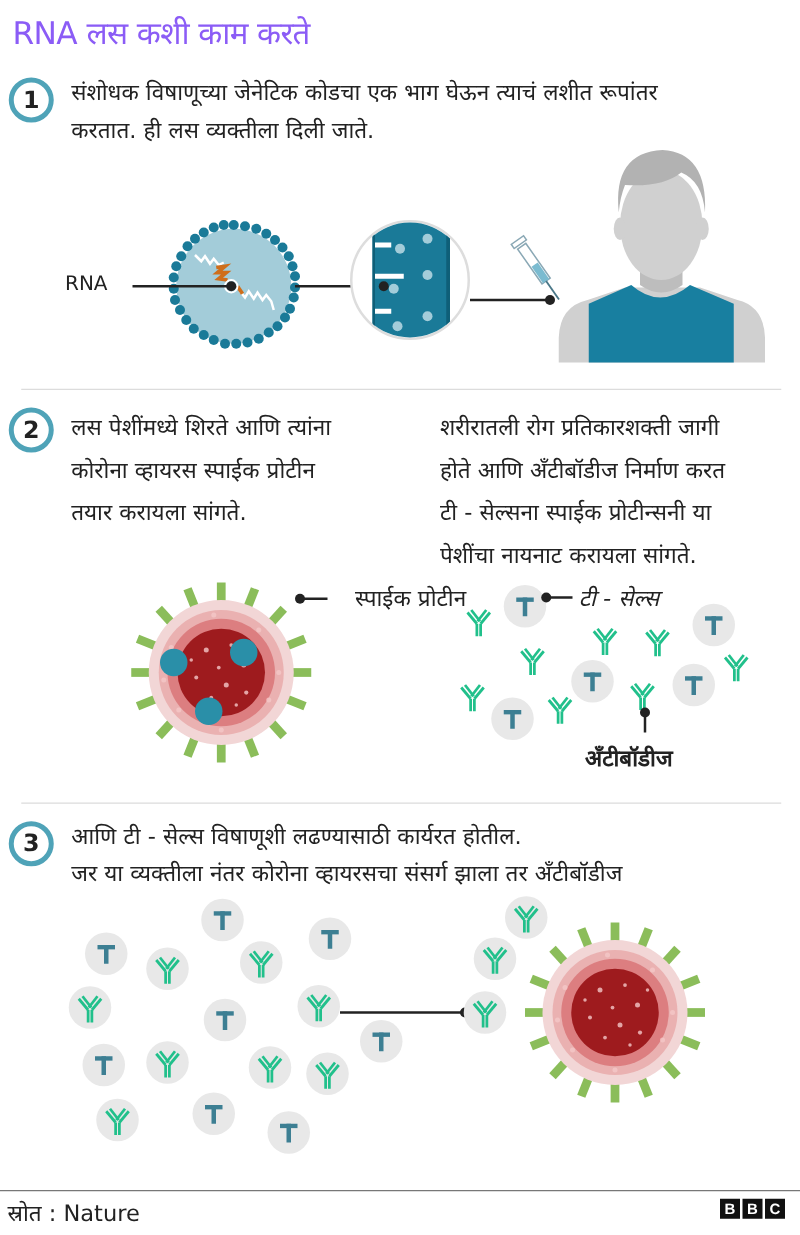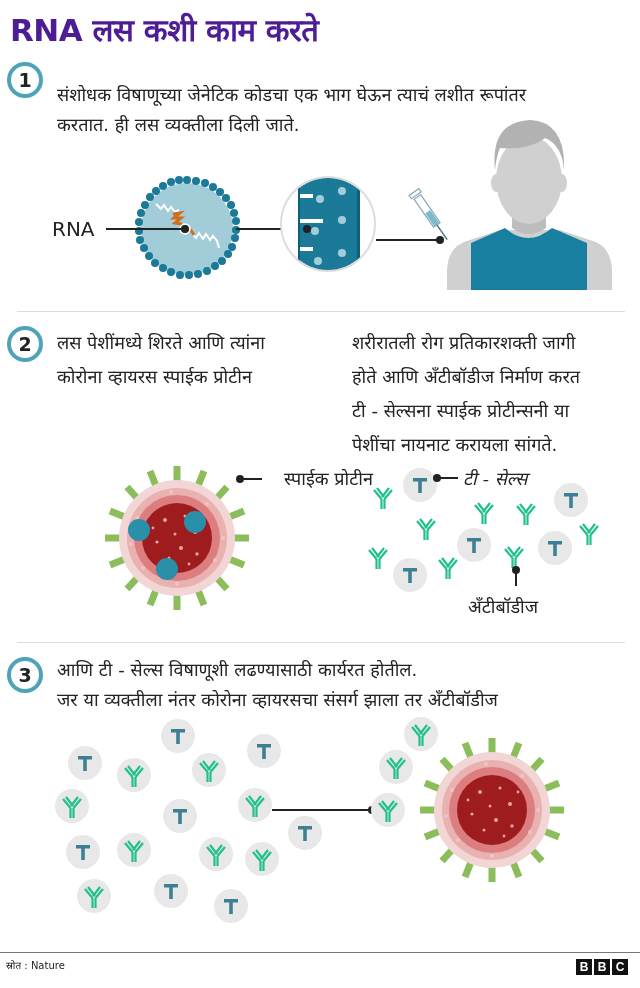--- a/index.html
+++ b/index.html
@@ -1,42 +1,42 @@
 <!DOCTYPE html>
 <html><head>
 <meta charset="utf-8">
 <style>
   * { box-sizing: border-box; margin: 0; padding: 0; }
   html, body { width: 640px; height: 988px; background: #ffffff; overflow: hidden; }
   body { position: relative; font-family: "DejaVu Sans", "Liberation Sans", sans-serif; color: #222222; }
-  .title { position: absolute; left: 10px; top: 8px; font-size: 31px; font-weight: bold; color: #4c1d95; letter-spacing: -0.5px; white-space: nowrap; }
+  .title { position: absolute; left: 10px; top: 8px; font-size: 25px; font-weight: normal; color: #8b5cf6; letter-spacing: -0.5px; white-space: nowrap; }
   .step-badge { position: absolute; width: 36px; height: 36px; border-radius: 50%; border: 4px solid #4fa3b8; background: #fff; display: flex; align-items: center; justify-content: center; font-size: 19px; font-weight: bold; color: #222; }
   .step-text { position: absolute; font-size: 18px; line-height: 30px; color: #222; }
   .divider { position: absolute; left: 17px; width: 608px; height: 1px; background: #dcdcdc; }
   .label { position: absolute; font-size: 18px; color: #222; white-space: nowrap; }
   .footer-line { position: absolute; left: 0; top: 952px; width: 640px; height: 1px; background: #777; }
-  .source { position: absolute; left: 6px; top: 958px; font-size: 10px; color: #222; }
+  .source { position: absolute; left: 6px; top: 958px; font-size: 18px; color: #222; }
   .bbc { position: absolute; right: 12px; top: 959px; display: flex; gap: 2px; }
   .bbc span { width: 16px; height: 16px; background: #111; color: #fff; font-size: 12px; font-weight: bold; display: flex; align-items: center; justify-content: center; font-family: "Liberation Sans", sans-serif; }
   svg { position: absolute; left: 0; top: 0; }
 </style>
 </head>
 <body>
 
 <div class="title">RNA लस कशी काम करते</div>
 
 <div class="step-badge" style="left:7px; top:62px;">
     <span>1</span>
   </div>
-<div class="step-text" style="left:57px; top:60px; white-space:nowrap;margin-top:20px;">
+<div class="step-text" style="left:57px; top:60px; white-space:nowrap;">
   <div>संशोधक विषाणूच्या जेनेटिक कोडचा एक भाग घेऊन त्याचं लशीत रूपांतर</div>
   <div>करतात. ही लस व्यक्तीला दिली जाते.</div>
 </div>
 
-<div class="label" style="left:52px; top:217px; font-size:20px;">RNA</div>
+<div class="label" style="left:52px; top:217px; font-size:16px;">RNA</div>
 
 <svg width="640" height="988" style="pointer-events:none;">
 
   <g>
     <circle cx="187" cy="229" r="46" fill="#a3ccd9"></circle>
     <g fill="#1a7a98">
 
       <circle cx="187" cy="180" r="4"></circle>
         <circle cx="196" cy="181" r="4"></circle>
         <circle cx="205" cy="183" r="4"></circle>
@@ -127,31 +127,32 @@
 </svg>
 
 <div class="divider" style="top:311px;"></div>
 
 <div class="step-badge" style="left:7px; top:326px;">
     <span>2</span>
   </div>
 <div class="step-text" style="left:57px; top:326px; white-space:nowrap; line-height:34px;">
   <div>लस पेशींमध्ये शिरते आणि त्यांना</div>
   <div>कोरोना व्हायरस स्पाईक प्रोटीन</div>
+  <div>तयार करायला सांगते.</div>
 </div>
 <div class="step-text" style="left:352px; top:326px; white-space:nowrap; line-height:34px;">
   <div>शरीरातली रोग प्रतिकारशक्ती जागी</div>
   <div>होते आणि अँटीबॉडीज निर्माण करत</div>
   <div>टी - सेल्सना स्पाईक प्रोटीन्सनी या</div>
   <div>पेशींचा नायनाट करायला सांगते.</div>
 </div>
 
 <div class="label" style="left:264px; top:466px;margin-left:20px;">स्पाईक प्रोटीन</div>
 <div class="label" style="left:463px; top:466px;font-style:italic;">टी - सेल्स</div>
-<div class="label" style="left:468px; top:594px;">अँटीबॉडीज</div>
+<div class="label" style="left:468px; top:594px;font-weight:bold;">अँटीबॉडीज</div>
 
 <svg width="640" height="988" style="pointer-events:none;">
   <defs>
     <g id="virus">
       <g stroke="#8bbd5a" stroke-width="7">
         <line x1="0" y1="-72" x2="0" y2="-56"></line>
         <line x1="27" y1="-67" x2="21" y2="-52"></line>
         <line x1="50" y1="-51" x2="40" y2="-40"></line>
         <line x1="67" y1="-27" x2="52" y2="-21"></line>
         <line x1="72" y1="0" x2="56" y2="0"></line>

